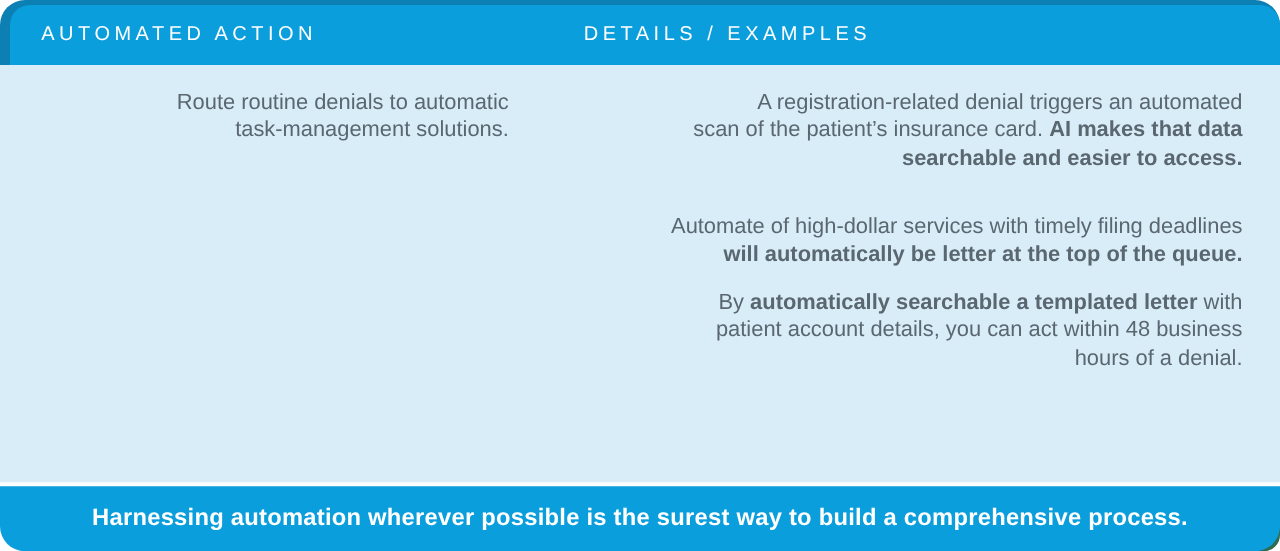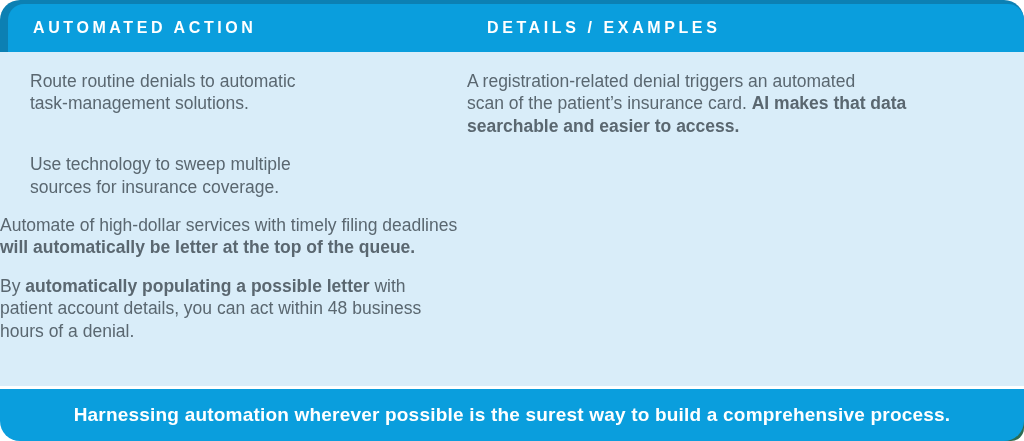--- a/index.html
+++ b/index.html
@@ -38,56 +38,57 @@
   }
   .header-bar {
     margin: 4px 0 0 8px;
     height: 48px;
     flex: 0 0 48px;
     background: var(--accent-blue, #0A9EDD);
     border-radius: 16px 16px 0 0;
     display: flex;
     align-items: center;
     color: #ffffff;
-    font-weight: 700;
+    font-weight: 400;
     font-size: 16px;
     letter-spacing: 3.6px;
   }
   .header-col1 {
     width: 459px;
     padding-left: 25px;
     box-sizing: border-box;
   }
-  .header-col2 { flex: 1; margin-left: 20px; }
+  .header-col2 { flex: 1; }
   .table-body {
     flex: 1;
     background: var(--body-bg, #D9EDF9);
     padding-top: 18px;
     box-sizing: border-box;
     overflow: hidden;
   }
   .row {
     display: flex;
     margin-bottom: 16px;
   }
   .cell {
     font-size: 17.5px;
     line-height: 1.28;
     color: var(--text, #5A6770);
     white-space: pre-line;
+    text-align: right;
   }
   .cell-action {
     width: 467px;
     padding-left: 30px;
     padding-right: 60px;
     box-sizing: border-box;
   }
   .cell-details {
     flex: 1;
-    padding-right: 16px;
+    padding-right: 30px;
   }
   .bold { font-weight: 700; }
   .gap-line {
     height: 3px;
     flex: 0 0 3px;
     background: #ffffff;
   }
   .banner {
     position: relative;
     z-index: 1;
@@ -121,31 +122,29 @@
     <div class="table-body">
   <div class="row">
     <div class="cell cell-action">Route routine denials to automatic
 task-management solutions.</div>
     <div class="cell cell-details"><span>A registration-related denial triggers an automated
 scan of the patient’s insurance card. </span><span class="bold">AI makes that data
 searchable and easier to access.</span></div>
   </div>
 
   <div class="row">
-    <div class="cell cell-action">Use technology to sweep multiple
-sources for insurance coverage.</div>
   </div>
 
   <div class="row">
     <div class="cell cell-details"><span>Automate of high-dollar services with timely filing deadlines
 </span><span class="bold">will automatically be letter at the top of the queue.</span></div>
   </div>
 
   <div class="row">
-    <div class="cell cell-details"><span>By </span><span class="bold">automatically populating a possible letter</span><span> with
+    <div class="cell cell-details"><span>By </span><span class="bold">automatically searchable a templated letter</span><span> with
 patient account details, you can act within 48 business
 hours of a denial.</span></div>
   </div>
 </div>
 
     <div class="gap-line"></div>
 
     <div class="banner">
       <span>Harnessing automation wherever possible is the surest way to build a comprehensive process.</span>
     </div>

